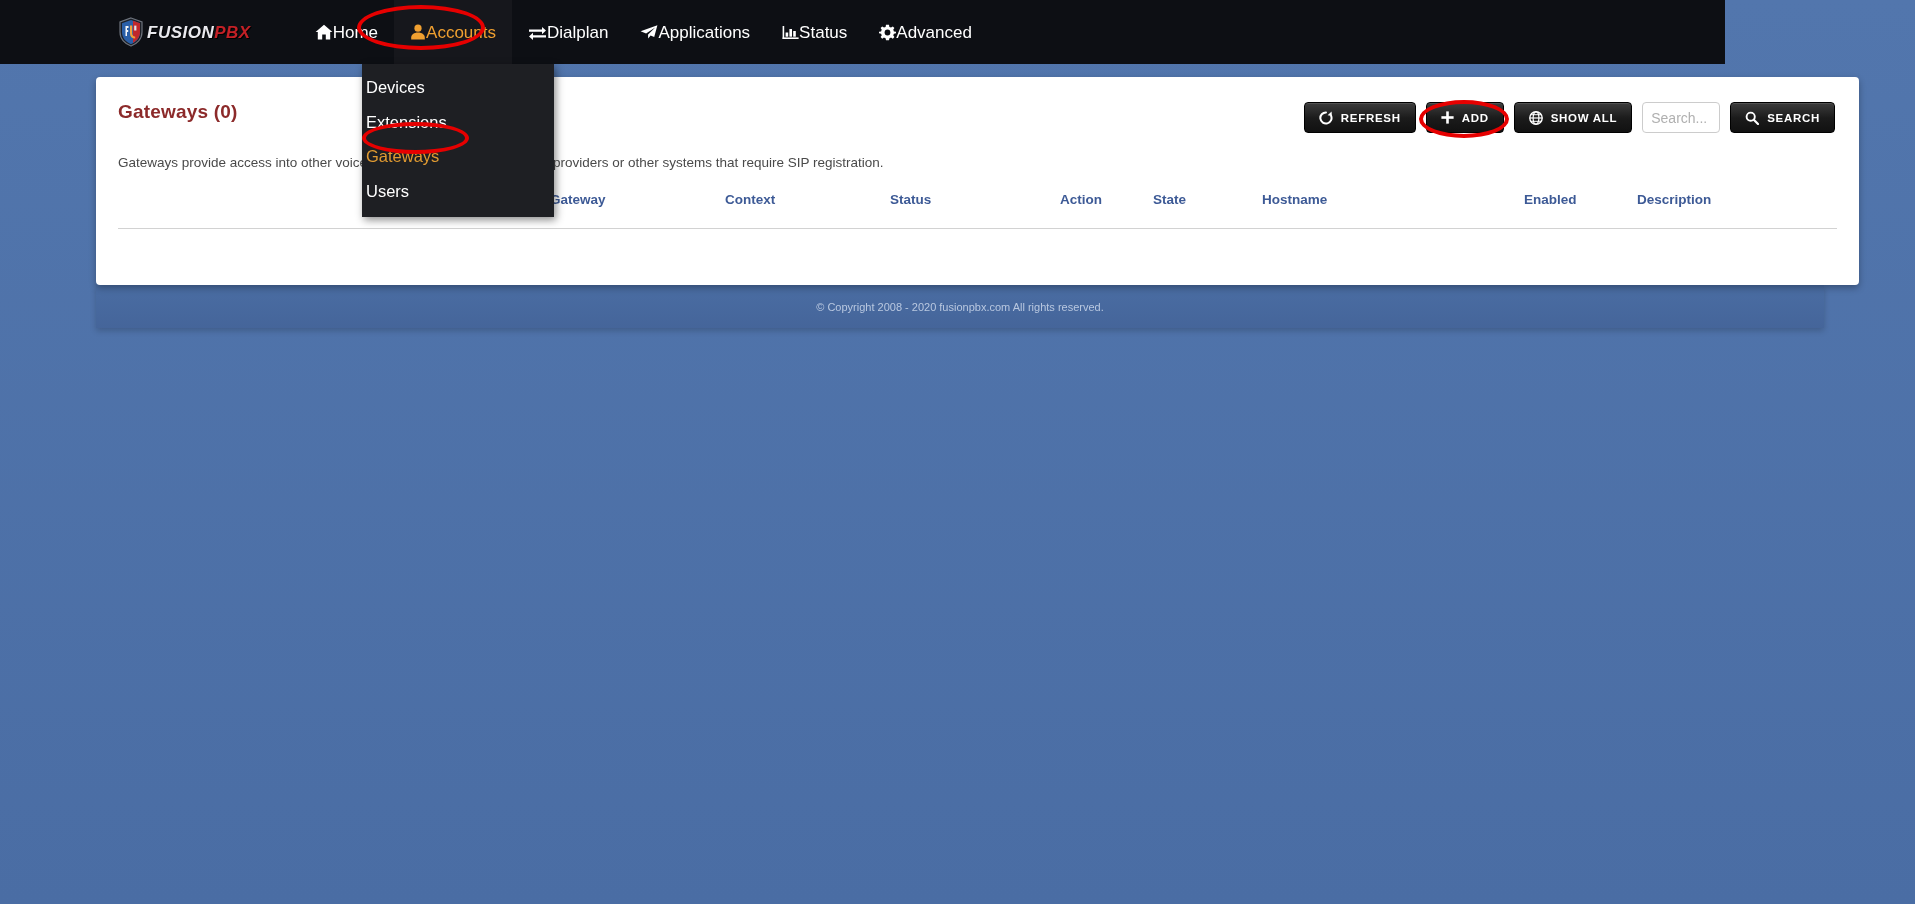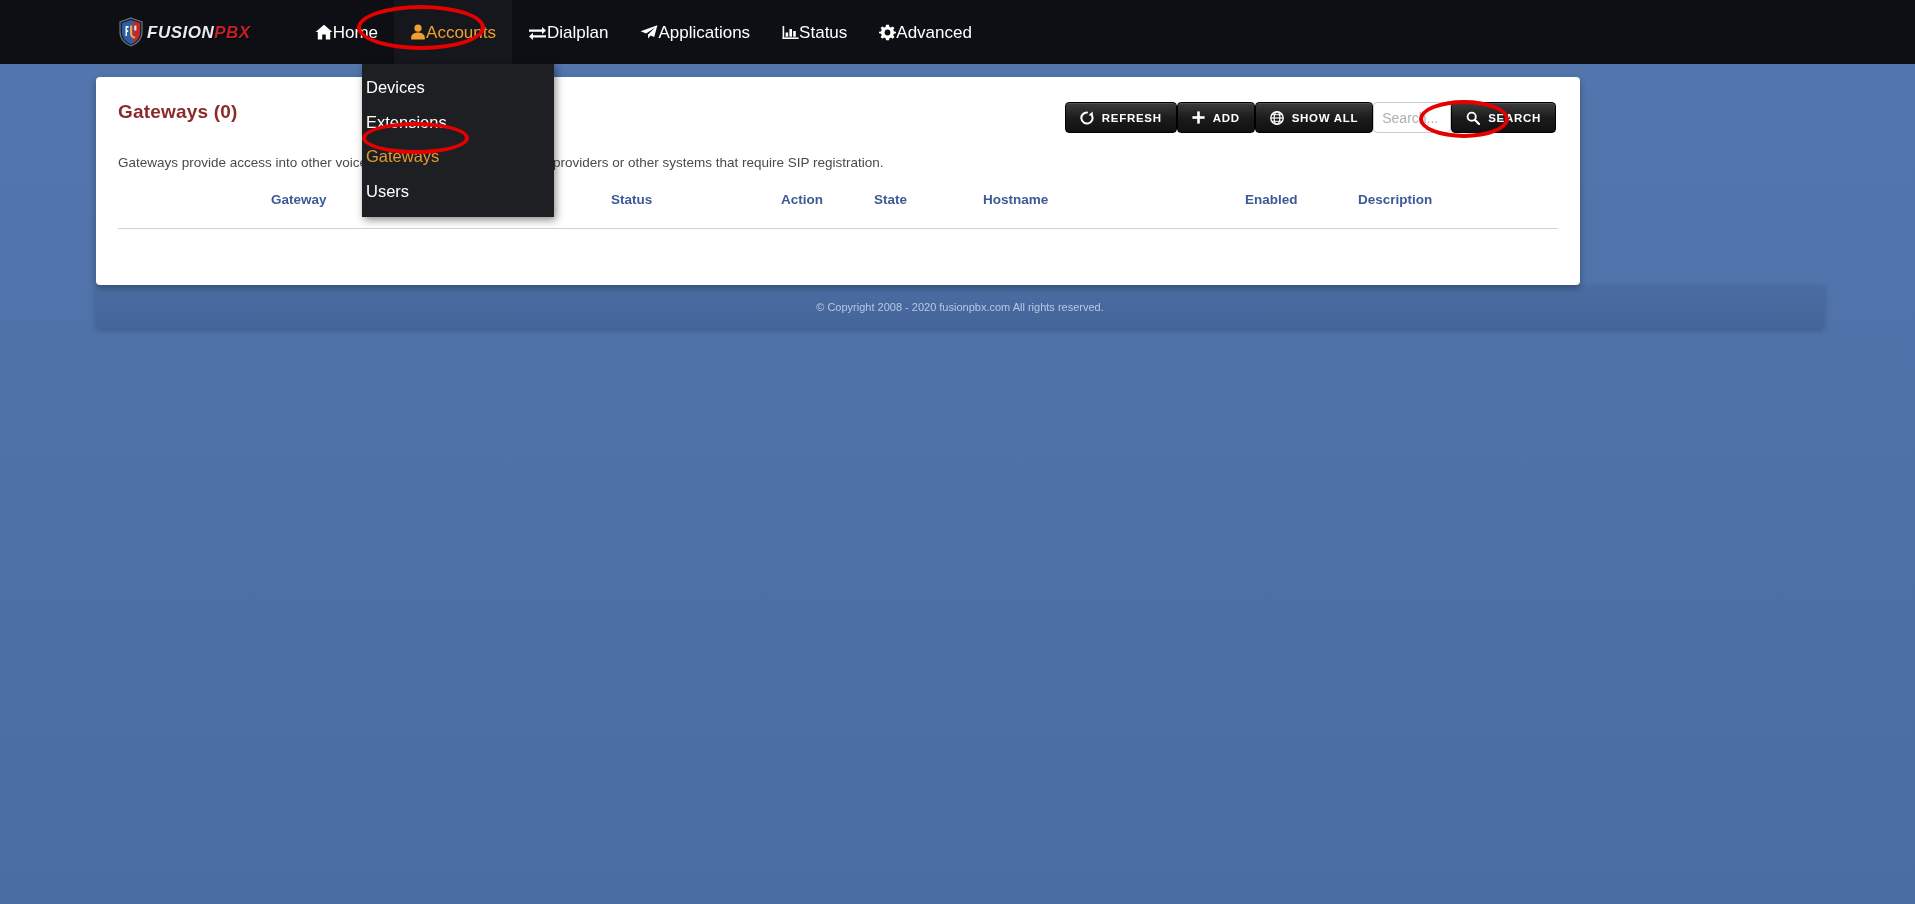--- a/index.html
+++ b/index.html
@@ -11,21 +11,21 @@
   }
   body {
     background: #4f74ac;
     background: linear-gradient(180deg, #5276ad 0%, #4a6da4 100%);
   }
 
   
   .topnav {
     position: absolute;
     top: 0; left: 0;
-    width: 1915px; height: 64px;
+    width: 1725px; height: 64px;
     background: #0d0f14;
     display: flex;
     align-items: flex-start;
     z-index: 40;
   }
   .brand {
     margin-left: 118px;
     display: flex;
     align-items: center;
     height: 64px;
@@ -89,21 +89,21 @@
     cursor: pointer;
     white-space: nowrap;
   }
   .dd-item.sel { color: #e09a31; }
 
   
   .panel {
     position: absolute;
     left: 96px;
     top: 77px;
-    width: 1484px;
+    width: 1763px;
     height: 208px;
     background: #ffffff;
     border-radius: 4px;
     box-shadow: 0 3px 7px rgba(0,0,0,.30);
     z-index: 10;
   }
   .panel-head {
     position: relative;
     height: 62px;
   }
@@ -115,21 +115,21 @@
     font-weight: bold;
     color: #8c2a2a;
     letter-spacing: .2px;
   }
   .toolbar {
     position: absolute;
     right: 24px;
     top: 25px;
     display: flex;
     align-items: center;
-    gap: 0;
+    gap: 10px;
     justify-content: flex-end;
   }
   .btn {
     display: flex;
     align-items: center;
     gap: 8px;
     height: 31px;
     padding: 0 14px;
     border-radius: 4px;
     background: linear-gradient(180deg, #3c3c3c 0%, #1b1b1b 52%, #111111 100%);

